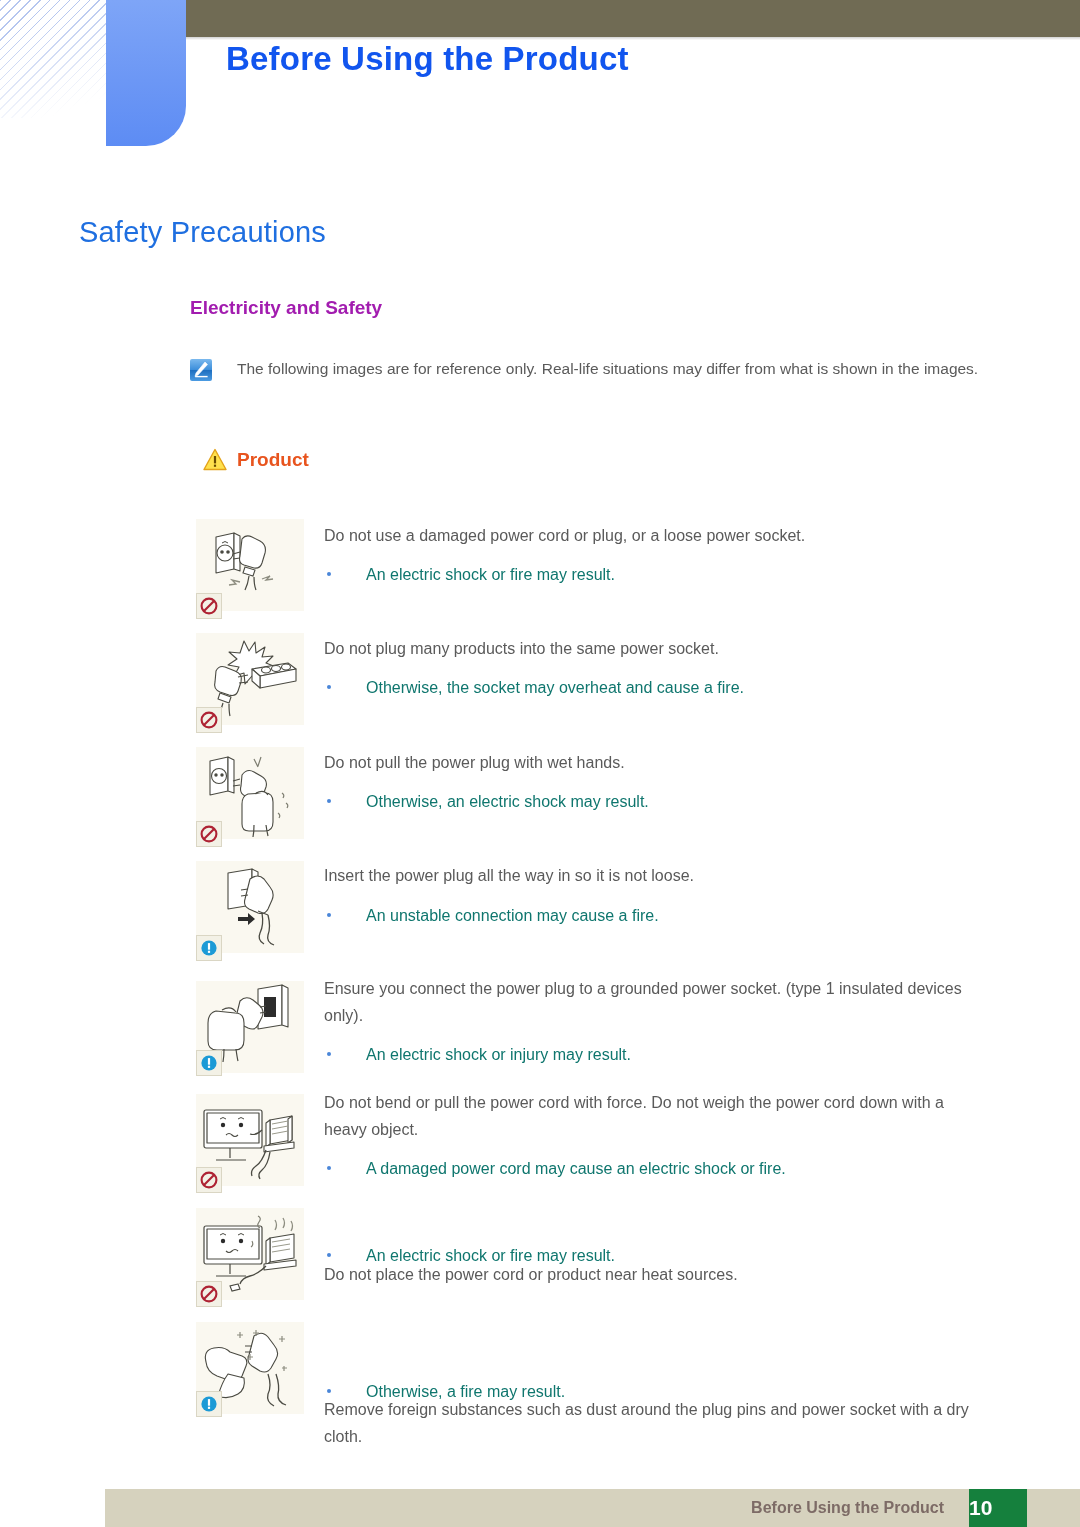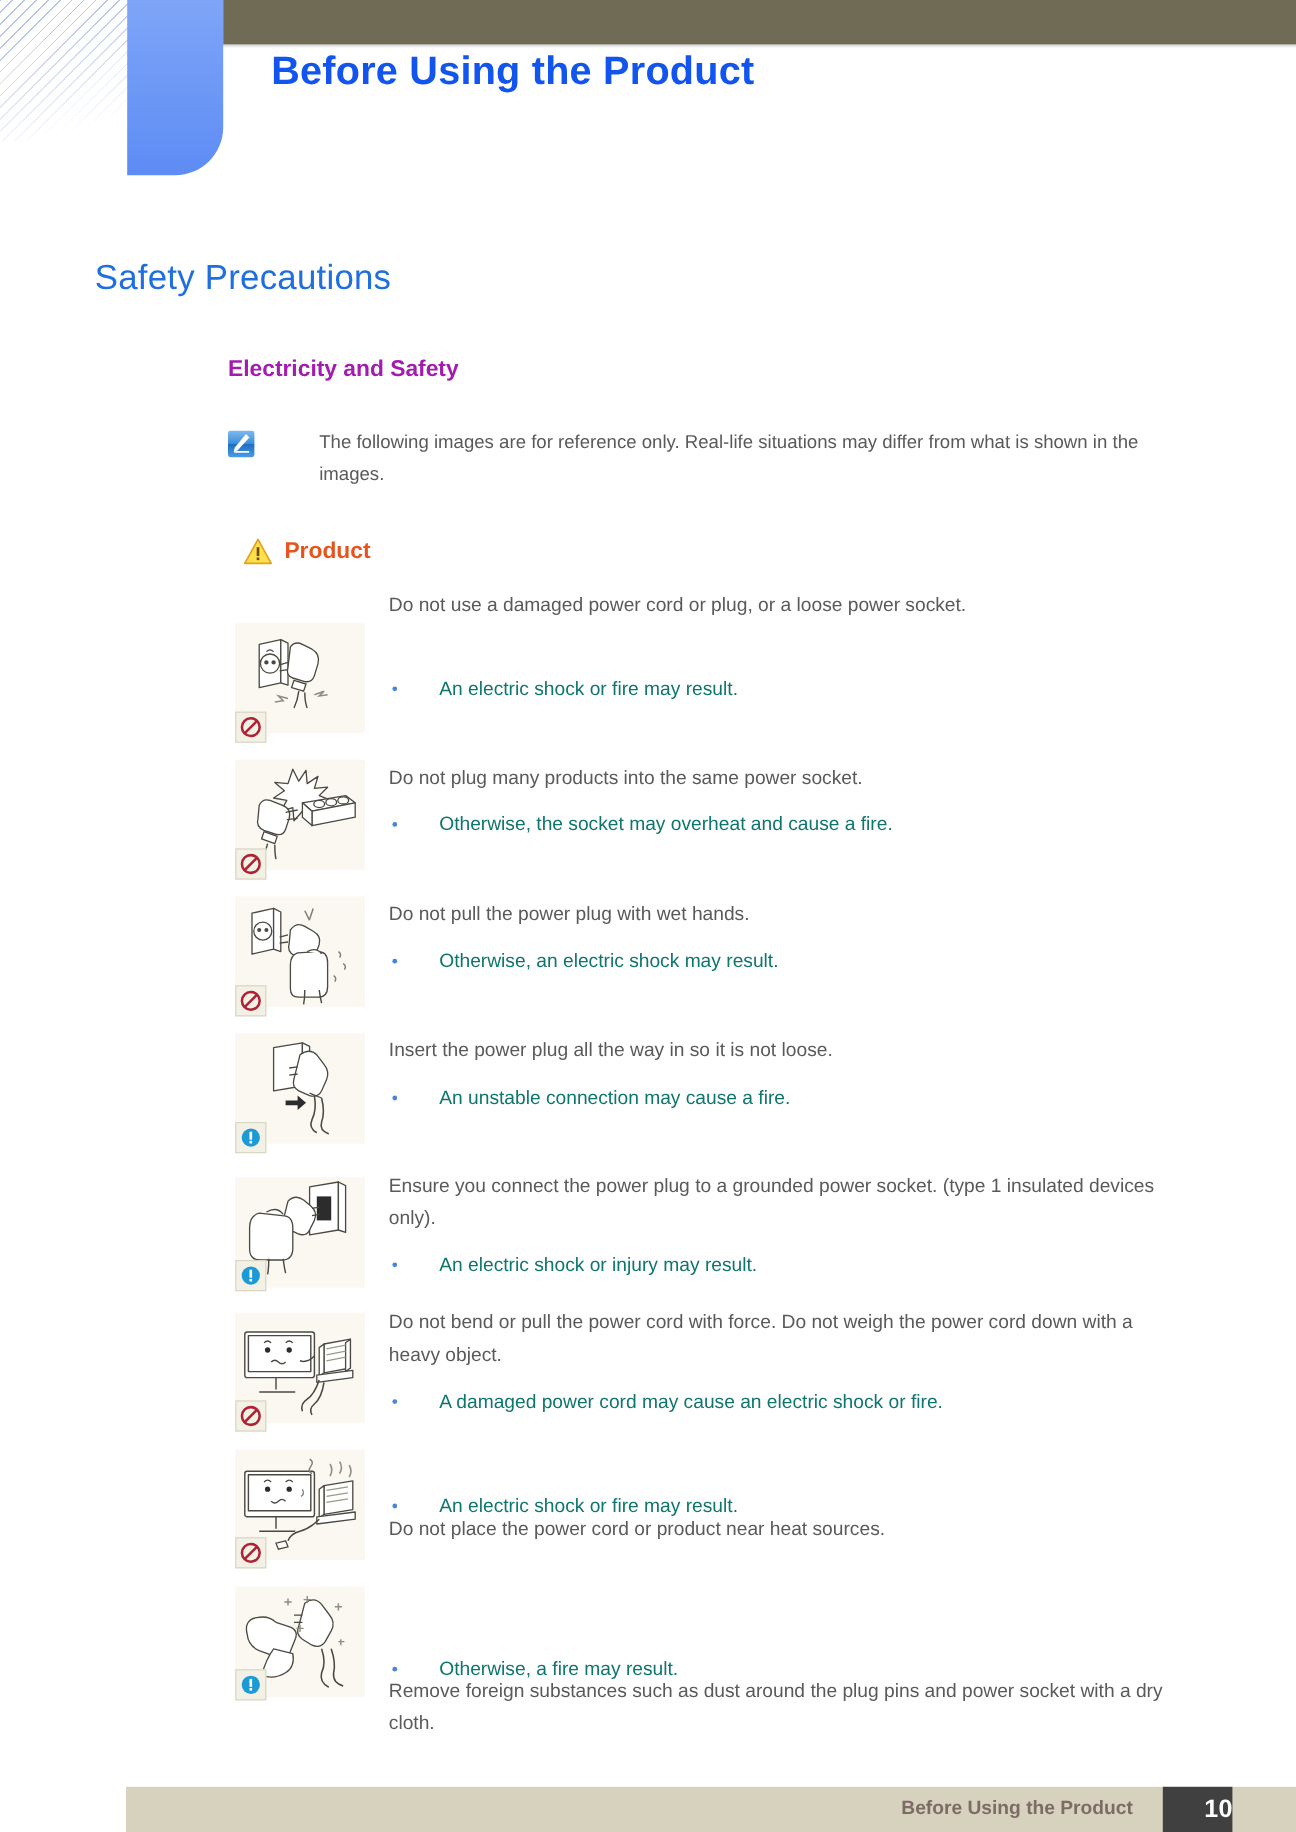--- a/index.html
+++ b/index.html
@@ -84,21 +84,21 @@
   }
   .note-icon {
     position: absolute;
     left: 0; top: 4px;
     width: 22px; height: 22px;
     background: linear-gradient(180deg, #7BB9EE 0%, #3D8FDB 48%, #1E6FC0 52%, #4C9BE2 100%);
     border-radius: 2px;
   }
   .note-icon svg { position: absolute; left: 3px; top: 2px; }
   .note-text {
-    margin-left: 76px;
+    margin-left: 47px;
     font-size: 15.5px;
     line-height: 27px;
     color: #5A5A5A;
   }
 
   
   .warning-row {
     position: absolute;
     left: 203px; top: 448px;
     display: flex;
@@ -170,24 +170,24 @@
     right: 136px; top: 1499px;
     font-size: 16px;
     font-weight: bold;
     color: #7D6B66;
     white-space: nowrap;
   }
   .footer-page {
     position: absolute;
     left: 969px; top: 1489px;
     width: 58px; height: 38px;
-    background: #404040;
+    background: #15803d;
     display: flex;
     align-items: center;
-    justify-content: flex-end;
+    justify-content: flex-start;
   }
   .footer-page span {
     font-size: 21px;
     font-weight: bold;
     color: #FFFFFF;
   }
 </style>
 </head>
 <body>
 
@@ -243,21 +243,21 @@
           <path d="M44 63 l-8 -2 l4 4 l-7 1"></path>
         </g>
       </svg>
     </div>
     <div class="badge" style="top:593px">
       <svg width="18" height="18" viewBox="0 0 18 18">
         <circle cx="9" cy="9" r="7.4" fill="none" stroke="#AE2233" stroke-width="2.1"></circle>
         <line x1="4" y1="14" x2="14" y2="4" stroke="#AE2233" stroke-width="2.1"></line>
       </svg>
     </div>
-    <div class="stmt" style="top:491px">Do not use a damaged power cord or plug, or a loose power socket.</div>
+    <div class="stmt" style="top:522px">Do not use a damaged power cord or plug, or a loose power socket.</div>
     <div class="bullet-row" style="top:561px">
       <span class="bullet-dot"></span>
       <span class="bullet-text">An electric shock or fire may result.</span>
     </div>
   </div>
 
   <div class="item">
     <div class="fig" style="top:633px">
       <svg width="108" height="92" viewBox="0 0 108 92">
         <path d="M48 8 l5 10 l6 -9 l1 11 l9 -6 l-3 10 l11 -1 l-7 7 l10 4 l-11 3 l5 8 l-11 -3 l-1 10 l-6 -9 l-7 8 l-1 -11 l-10 3 l5 -9 l-11 -2 l9 -6 l-8 -7 l11 1 Z" fill="#FFFFFF" stroke="#4A4A42" stroke-width="1.1" stroke-linejoin="round"></path>

